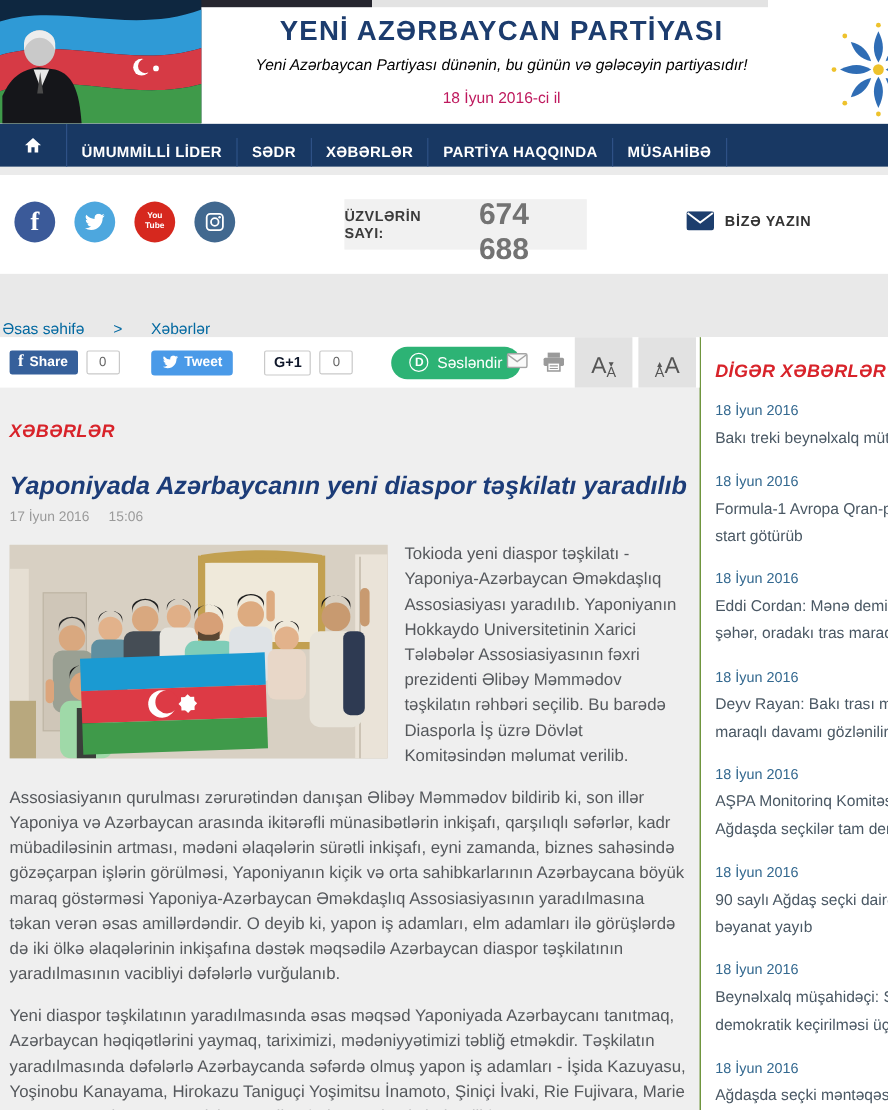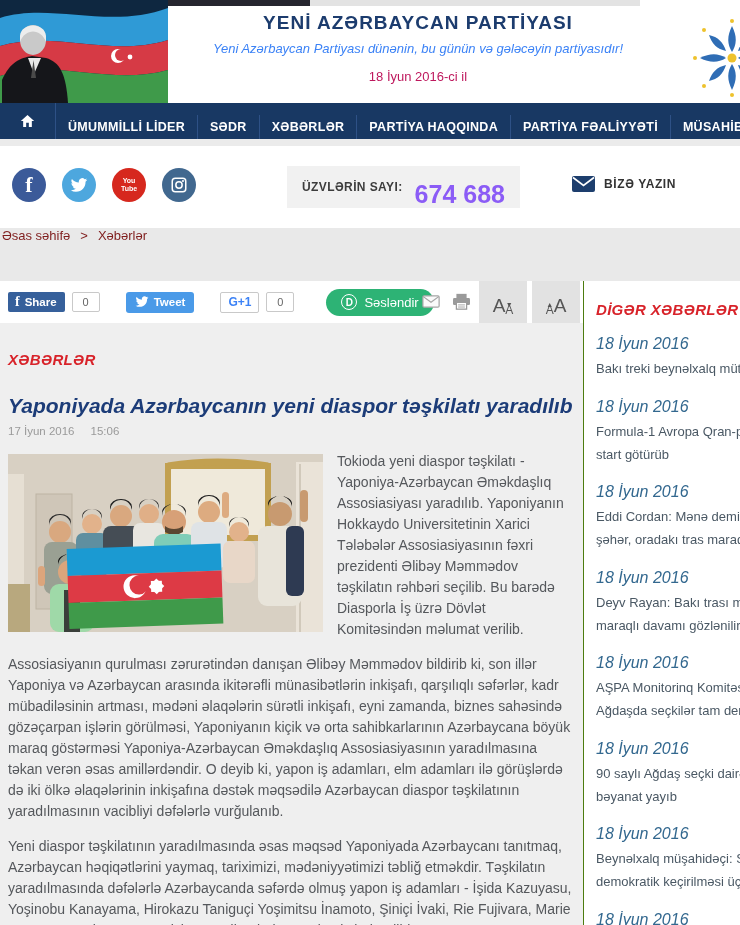--- a/index.html
+++ b/index.html
@@ -6,66 +6,66 @@
   html,body { width:740px; height:925px; overflow:hidden; background:#fff;
     font-family:"Liberation Sans", sans-serif; }
   .page { position:relative; width:740px; height:925px; overflow:hidden; }
 
   
   .header { position:relative; height:103px; background:#fff; }
   .strip-dark { position:absolute; left:150px; top:0; width:160px; height:6px; background:#26262f; }
   .strip-gray { position:absolute; left:310px; top:0; width:330px; height:6px; background:#e3e3e3; }
   .hero { position:absolute; left:0; top:0; width:168px; height:103px; }
   .header-center { position:absolute; left:168px; right:72px; top:6px; text-align:center; }
-  .header-title { font-size:19px; font-weight:bold; color:#1c3c6e; letter-spacing:1px; margin-top:6px; }
-  .header-subtitle { font-size:13px; font-style:italic; color:#3b82f6; margin-top:7px; }
+  .header-title { font-size:23px; font-weight:bold; color:#1c3c6e; letter-spacing:1px; margin-top:6px; }
+  .header-subtitle { font-size:13px; font-style:italic; color:#000000; margin-top:7px; }
   .header-date { font-size:13px; color:#be185d; margin-top:13px; }
   .ornament { position:absolute; right:-32px; top:18px; width:80px; height:80px; }
 
   
   .nav { display:flex; height:36px; background:#183863; white-space:nowrap; overflow:hidden; }
   .nav-home { width:56px; min-width:56px; display:flex; align-items:center; justify-content:center;
     border-right:1px solid #2e5186; }
   .nav-item { display:flex; align-items:center; padding:0 12px; border-right:1px solid #2e5186;
     color:#fff; font-size:12.5px; font-weight:bold; letter-spacing:.3px;margin-top:12px; }
   .nav-strip { height:7px; background:#ebebeb; }
 
   
   .social-row { position:relative; height:82px; background:#fff; }
   .social-icons { position:absolute; left:12px; top:22px; display:flex; gap:16px; }
   .sicon { width:34px; height:34px; border-radius:50%; display:flex; align-items:center;
     justify-content:center; color:#fff; }
   .sicon.fb { background:#3b5a99; font-family:"Liberation Serif",serif; font-size:22px; font-weight:bold; }
   .sicon.tw { background:#4da7de; }
   .sicon.yt { background:#d6281e; flex-direction:column; font-size:7px; font-weight:bold; line-height:1.1; }
   .sicon.ig { background:#41688f; }
-  .members-box { position:absolute; left:287px; top:20px; width:233px; height:42px; background:#f1f1f1;
+  .members-box { position:absolute; left:287px; top:20px; width:202px; height:42px; background:#f1f1f1;
     display:flex; align-items:center; justify-content:center; gap:12px; }
   .members-label { font-size:12px; font-weight:bold; color:#3c3c3c; letter-spacing:.4px; }
-  .members-count { font-size:25px; font-weight:bold; color:#8b5cf6;margin-top:14px; }
+  .members-count { font-size:25px; font-weight:bold; color:#737373;margin-top:14px; }
   .write-us { position:absolute; left:572px; top:30px; display:flex; align-items:center; gap:9px; }
   .write-us-label { font-size:12px; font-weight:bold; color:#333; letter-spacing:.6px; }
 
   
-  .breadcrumb { height:53px; background:#e9e9e9; display:flex; align-items:flex-start; gap:10px;
-    padding-left:2px; font-size:13px; color:#7f1d1d; }
+  .breadcrumb { height:53px; background:#e9e9e9; display:flex; align-items:flex-end; gap:24px;
+    padding-left:2px; font-size:13px; color:#0369a1; }
 
   
   .content { display:flex; height:644px; }
   .main-col { width:583px; min-width:583px; background:#efefef; }
   .share-row { position:relative; height:42px; background:#fff; display:flex; align-items:center; }
   .fb-share { margin-left:8px; height:20px; background:#36609b; color:#fff; border-radius:2px;
     display:flex; align-items:center; gap:5px; padding:0 8px 0 7px; font-size:11.5px; font-weight:bold; }
   .fb-share .f { font-family:"Liberation Serif",serif; font-size:14px; }
   .count-bubble { margin-left:7px; height:20px; min-width:28px; background:#fff; border:1px solid #c9c9c9;
     border-radius:2px; display:flex; align-items:center; justify-content:center; font-size:11px; color:#666; }
   .tweet-btn { margin-left:26px; height:21px; background:#4a9ae8; color:#fff; border-radius:3px;
     display:flex; align-items:center; gap:5px; padding:0 9px; font-size:11.5px; font-weight:bold; }
   .gplus-btn { margin-left:26px; height:21px; background:#fff; border:1px solid #c9c9c9; border-radius:2px;
-    display:flex; align-items:center; padding:0 7px; font-size:12px; font-weight:bold; color:#3b82f6; }
+    display:flex; align-items:center; padding:0 7px; font-size:12px; font-weight:bold; color:#0f172a; }
   .tts-btn { margin-left:32px; height:27px; background:#2db375; border-radius:14px; color:#fff;
     display:flex; align-items:center; gap:7px; padding:0 15px; font-size:13px; }
   .tts-d { width:16px; height:16px; border:1.5px solid #fff; border-radius:50%; display:flex;
     align-items:center; justify-content:center; font-size:10px; font-weight:bold; }
   .mail-btn { position:absolute; left:422px; top:13px; }
   .print-btn { position:absolute; left:452px; top:12px; }
   .fs-btn { position:absolute; top:0; width:48px; height:42px; background:#e2e2e2; display:flex;
     align-items:flex-end; justify-content:center; padding-bottom:8px; color:#555; }
   .fs-dec { left:479px; } .fs-inc { left:532px; }
   .fs-big { font-size:19px; line-height:1; }
@@ -77,21 +77,21 @@
     letter-spacing:.3px; margin-top:12px; }
   .article-title { color:#1c3c78; font-size:21px; font-weight:bold; font-style:italic; margin-top:26px; }
   .article-date { margin-top:7px; font-size:11.5px; color:#9a9a9a; display:flex; gap:16px; }
   .article-body { margin-top:14px; font-size:14px; line-height:1.5; color:#55585c; }
   .article-img { float:left; width:315px; height:178px; margin:3px 14px 8px 0; background:#d8d0c3; }
   .article-body p { margin-bottom:14px; }
 
   .sidebar { flex:1; background:#fff; border-left:1px solid #4d7c0f; padding:20px 0 0 12px; overflow:hidden; }
   .sidebar-title { color:#d8232a; font-size:15px; font-weight:bold; font-style:italic; letter-spacing:.3px; }
   .sidebar-item { margin-top:17px; }
-  .sidebar-date { color:#33688f; font-size:16px; margin-bottom:5px;font-style:italic; }
+  .sidebar-date { color:#33688f; font-size:12px; margin-bottom:5px; }
   .sidebar-line { color:#4a5864; font-size:13px; line-height:1.75; white-space:nowrap; overflow:hidden; }
 </style>
 </head>
 <body>
 
 <div class="page">
 
   <div class="header">
     <div class="strip-dark"></div>
     <div class="strip-gray"></div>
@@ -148,21 +148,20 @@
     <div class="nav-home">
       <svg width="17" height="16" viewBox="0 0 24 24">
         <path d="M12 3 L22 12 H18.5 V21 H14 V14.5 H10 V21 H5.5 V12 H2 Z" fill="#fff"></path>
       </svg>
     </div>
     <div id="nav-items" style="display:flex;">
         <div class="nav-item">ÜMUMMİLLİ LİDER</div>
         <div class="nav-item">SƏDR</div>
         <div class="nav-item">XƏBƏRLƏR</div>
         <div class="nav-item">PARTİYA HAQQINDA</div>
-        <div class="nav-item">PARTİYA FƏALİYYƏTİ</div>
         <div class="nav-item">MÜSAHİBƏ</div>
       </div>
   </div>
   <div class="nav-strip"></div>
 
   <div class="social-row">
     <div class="social-icons">
       <div class="sicon fb">
           <span>f</span>
         </div>

